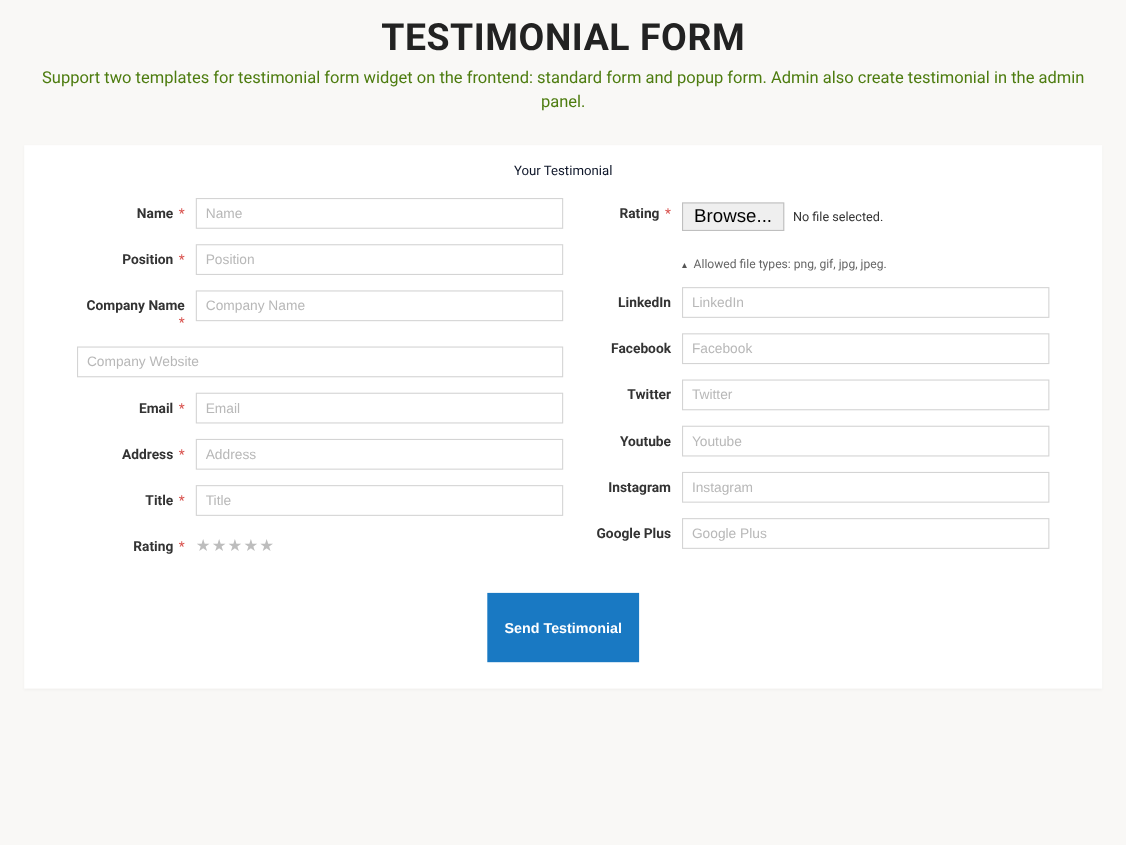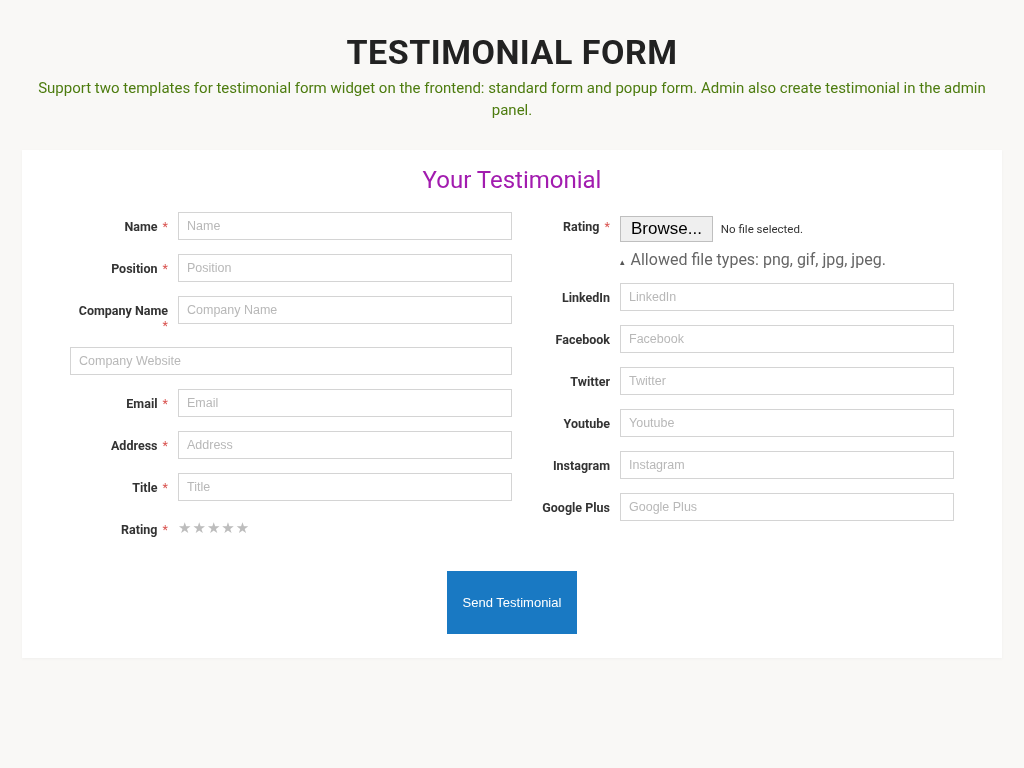--- a/index.html
+++ b/index.html
@@ -5,21 +5,21 @@
   * { box-sizing: border-box; margin: 0; padding: 0; }
   body {
     font-family: -apple-system, BlinkMacSystemFont, "Segoe UI", Roboto, "Helvetica Neue", Arial, sans-serif;
     background: #f9f8f6;
     width: 1024px;
     height: 768px;
     overflow: hidden;
   }
   .header {
     text-align: center;
-    padding-top: 32px;
+    padding-top: 14px;
   }
   .header h1 {
     font-size: 34px;
     font-weight: 700;
     color: #222;
     letter-spacing: 0.5px;
     margin-bottom: 6px;
   }
   .header p {
     font-size: 15px;
@@ -29,22 +29,22 @@
     padding: 0 20px;
   }
   .form-panel {
     background: #fff;
     margin: 28px 22px 0 22px;
     padding: 16px 48px 24px 48px;
     box-shadow: 0 1px 3px rgba(0,0,0,0.04);
   }
   .form-title {
     text-align: center;
-    font-size: 24px;
-    color: #a21caf;
+    font-size: 12px;
+    color: #0f172a;
     font-weight: 400;
     margin-bottom: 18px;
   }
   .columns {
     display: flex;
   }
   .col { flex: 1; }
   .field-row {
     display: flex;
     align-items: flex-start;
@@ -93,41 +93,41 @@
     border: 1px solid #bfbfbf;
     font-size: 17px;
     padding: 2px 10px;
     cursor: pointer;
   }
   .file-status {
     font-size: 11.5px;
     color: #333;
   }
   .file-hint {
-    font-size: 16px;
+    font-size: 11px;
     color: #666;
-    margin-top: 8px;
+    margin-top: 24px;
   }
   .file-hint::before {
     content: "▴";
     font-size: 9px;
     margin-right: 6px;
     color: #555;
   }
   .submit-row {
     text-align: center;
     margin-top: 20px;
   }
   .submit-btn {
     background: #1979c3;
     color: #fff;
     border: none;
     padding: 24px 16px;
     font-size: 13px;
-    font-weight: 400;
+    font-weight: 700;
     cursor: pointer;
   }
 </style>
 </head>
 <body>
 
 <div class="header">
   <h1>TESTIMONIAL FORM</h1>
   <p>Support two templates for testimonial form widget on the frontend: standard form and popup form. Admin also create testimonial in the admin panel.</p>
 </div>

